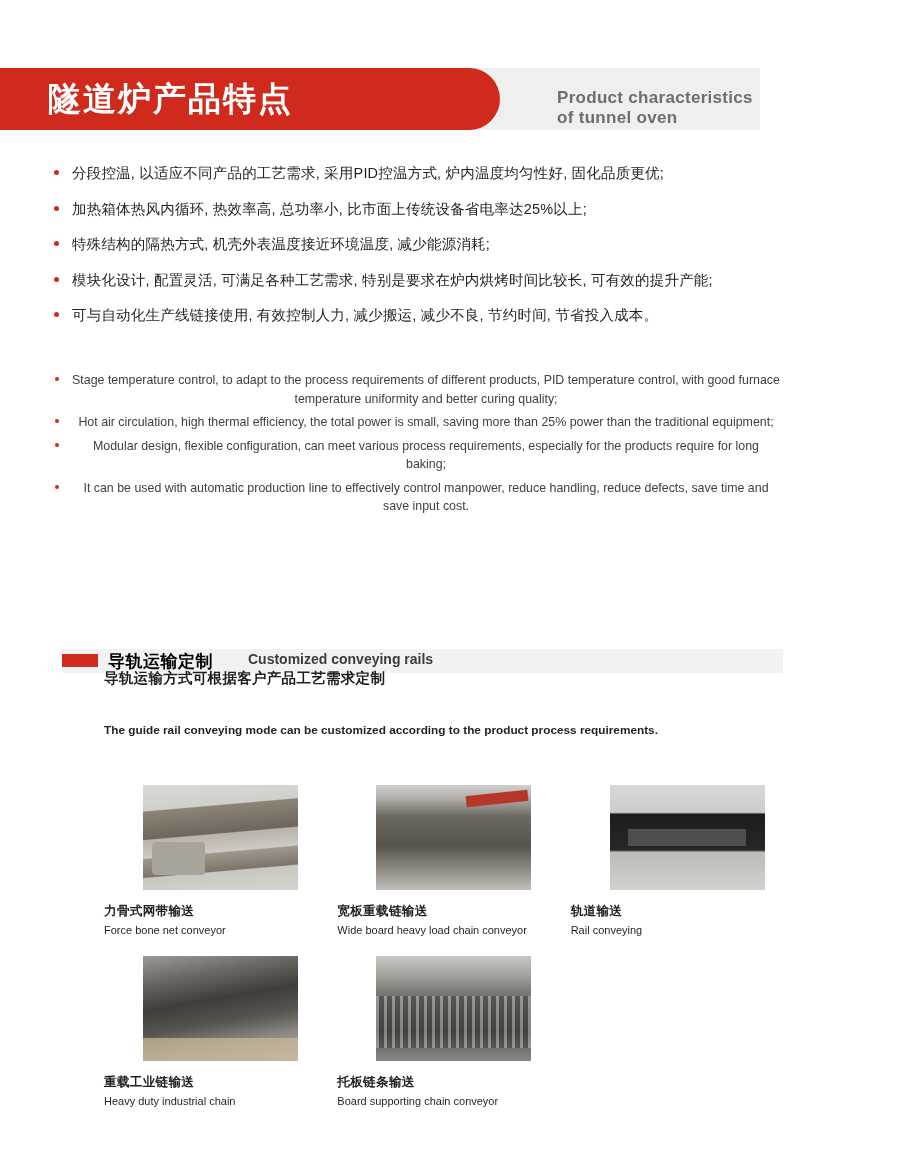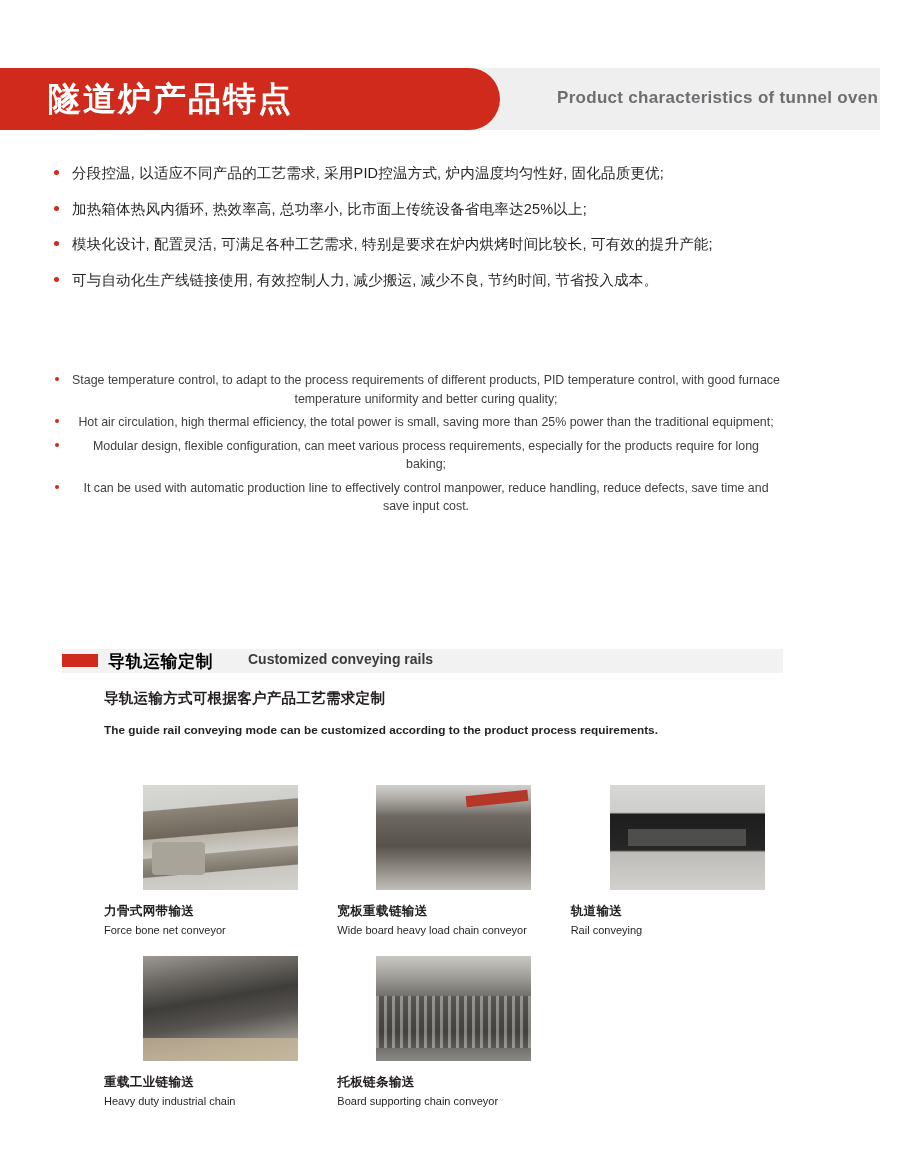--- a/index.html
+++ b/index.html
@@ -18,21 +18,21 @@
     position: relative;
     width: 900px;
     height: 1161px;
   }
 
   
   .header {
     position: absolute;
     left: 0;
     top: 68px;
-    width: 880px;
+    width: 760px;
     height: 62px;
     background: #efefef;
   }
   .header-red {
     position: absolute;
     left: 0;
     top: 0;
     width: 500px;
     height: 62px;
     background: #cf2a1b;
@@ -144,21 +144,21 @@
     top: 2px;
     font-size: 14px;
     font-weight: bold;
     color: #3b3b3b;
   }
 
   
   .sub-cn {
     position: absolute;
     left: 104px;
-    top: 689px;
+    top: 669px;
     font-size: 14.5px;
     font-weight: bold;
     color: #231f20;
     letter-spacing: 0.3px;
   }
   .sub-en {
     position: absolute;
     left: 104px;
     top: 723px;
     font-size: 11.8px;
@@ -282,20 +282,24 @@
     <div class="cn-item">
       <span class="dot"></span>
       <span>分段控温, 以适应不同产品的工艺需求, 采用PID控温方式, 炉内温度均匀性好, 固化品质更优;</span>
     </div>
     <div class="cn-item">
       <span class="dot"></span>
       <span>加热箱体热风内循环, 热效率高, 总功率小, 比市面上传统设备省电率达25%以上;</span>
     </div>
     <div class="cn-item">
       <span class="dot"></span>
+      <span>特殊结构的隔热方式, 机壳外表温度接近环境温度, 减少能源消耗;</span>
+    </div>
+    <div class="cn-item">
+      <span class="dot"></span>
       <span>模块化设计, 配置灵活, 可满足各种工艺需求, 特别是要求在炉内烘烤时间比较长, 可有效的提升产能;</span>
     </div>
     <div class="cn-item">
       <span class="dot"></span>
       <span>可与自动化生产线链接使用, 有效控制人力, 减少搬运, 减少不良, 节约时间, 节省投入成本。</span>
     </div>
   </div>
 
   <div class="en-list">
     <div class="en-item">

